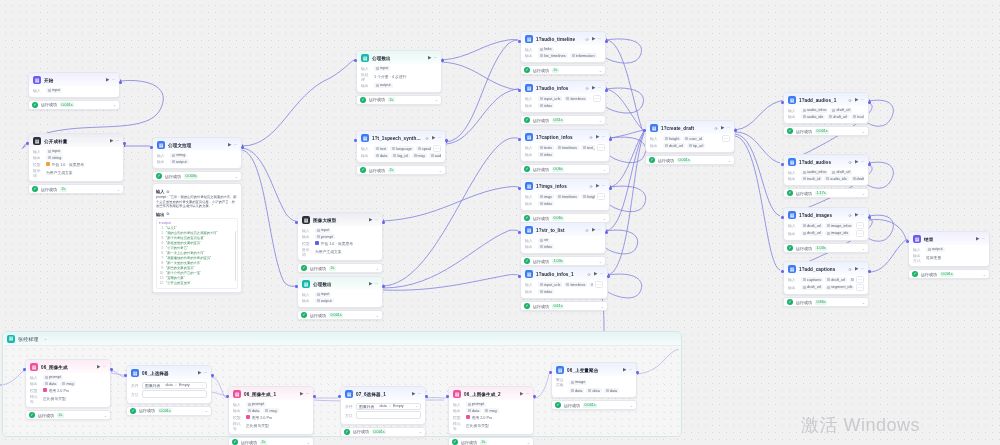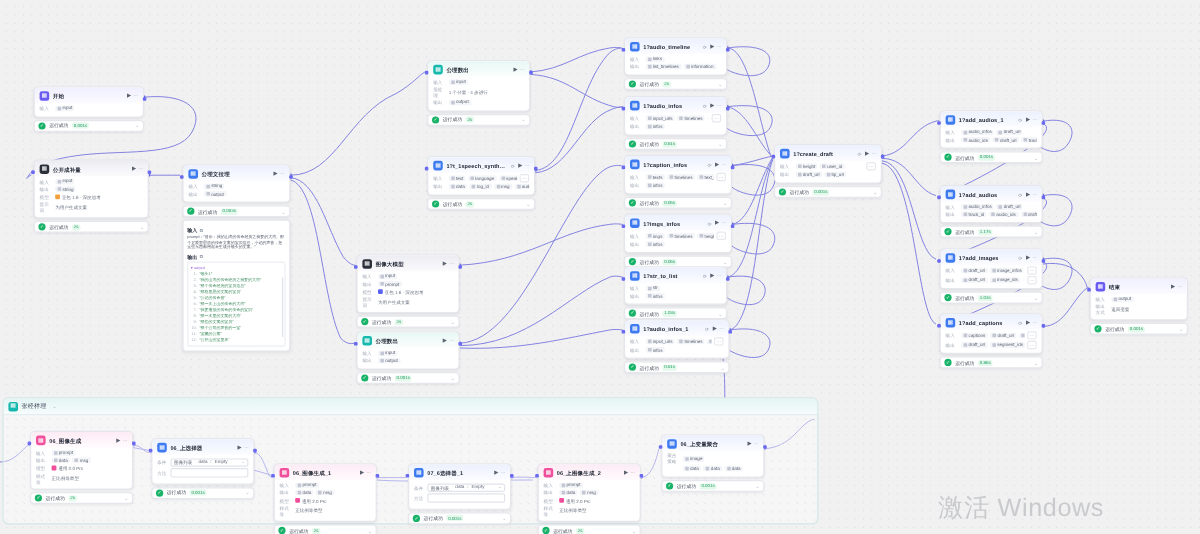--- a/index.html
+++ b/index.html
@@ -187,21 +187,21 @@
     position: absolute; width: 3px; height: 3px;
     background: #fff; border: 1px solid #6a6af0; border-radius: 50%;
     z-index: 7;
   }
   .port.in  { left: -2px; top: 9px; }
   .port.out { right: -2px; top: 9px; }
   .port.sq { border-radius: 1px; background:#6a6af0; }
 
   .watermark {
     position: absolute; right: 80px; bottom: 8px;
-    font-size: 21px; color: #c9cacd; letter-spacing: 0.5px;
+    font-size: 18px; color: #c9cacd; letter-spacing: 0.5px;
     z-index: 20; user-select: none; margin-left: 47px;
   }
 </style>
 </head>
 <body>
 
 <div id="canvas">
 
   <svg id="edges" viewBox="0 0 1000 445">
     <g fill="none" stroke="#6b6bdd" stroke-width="0.8" opacity="0.85">

